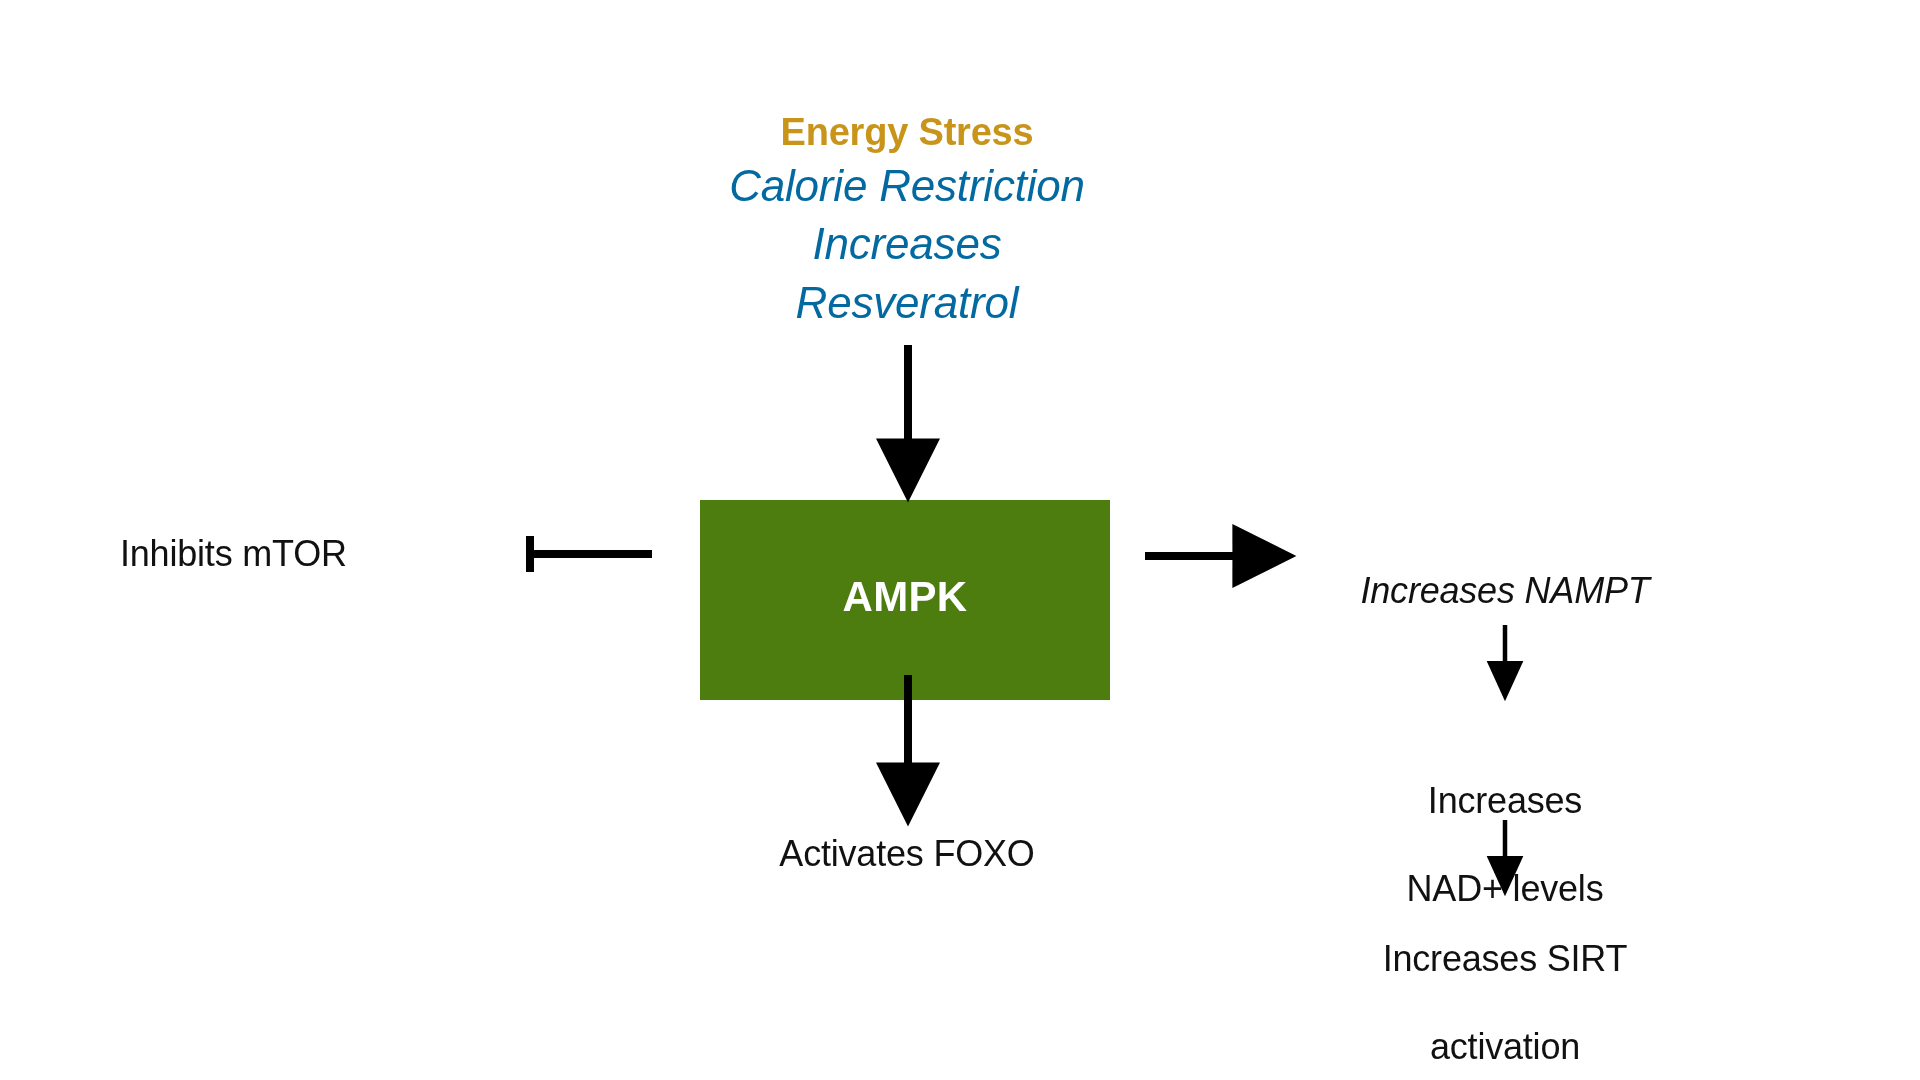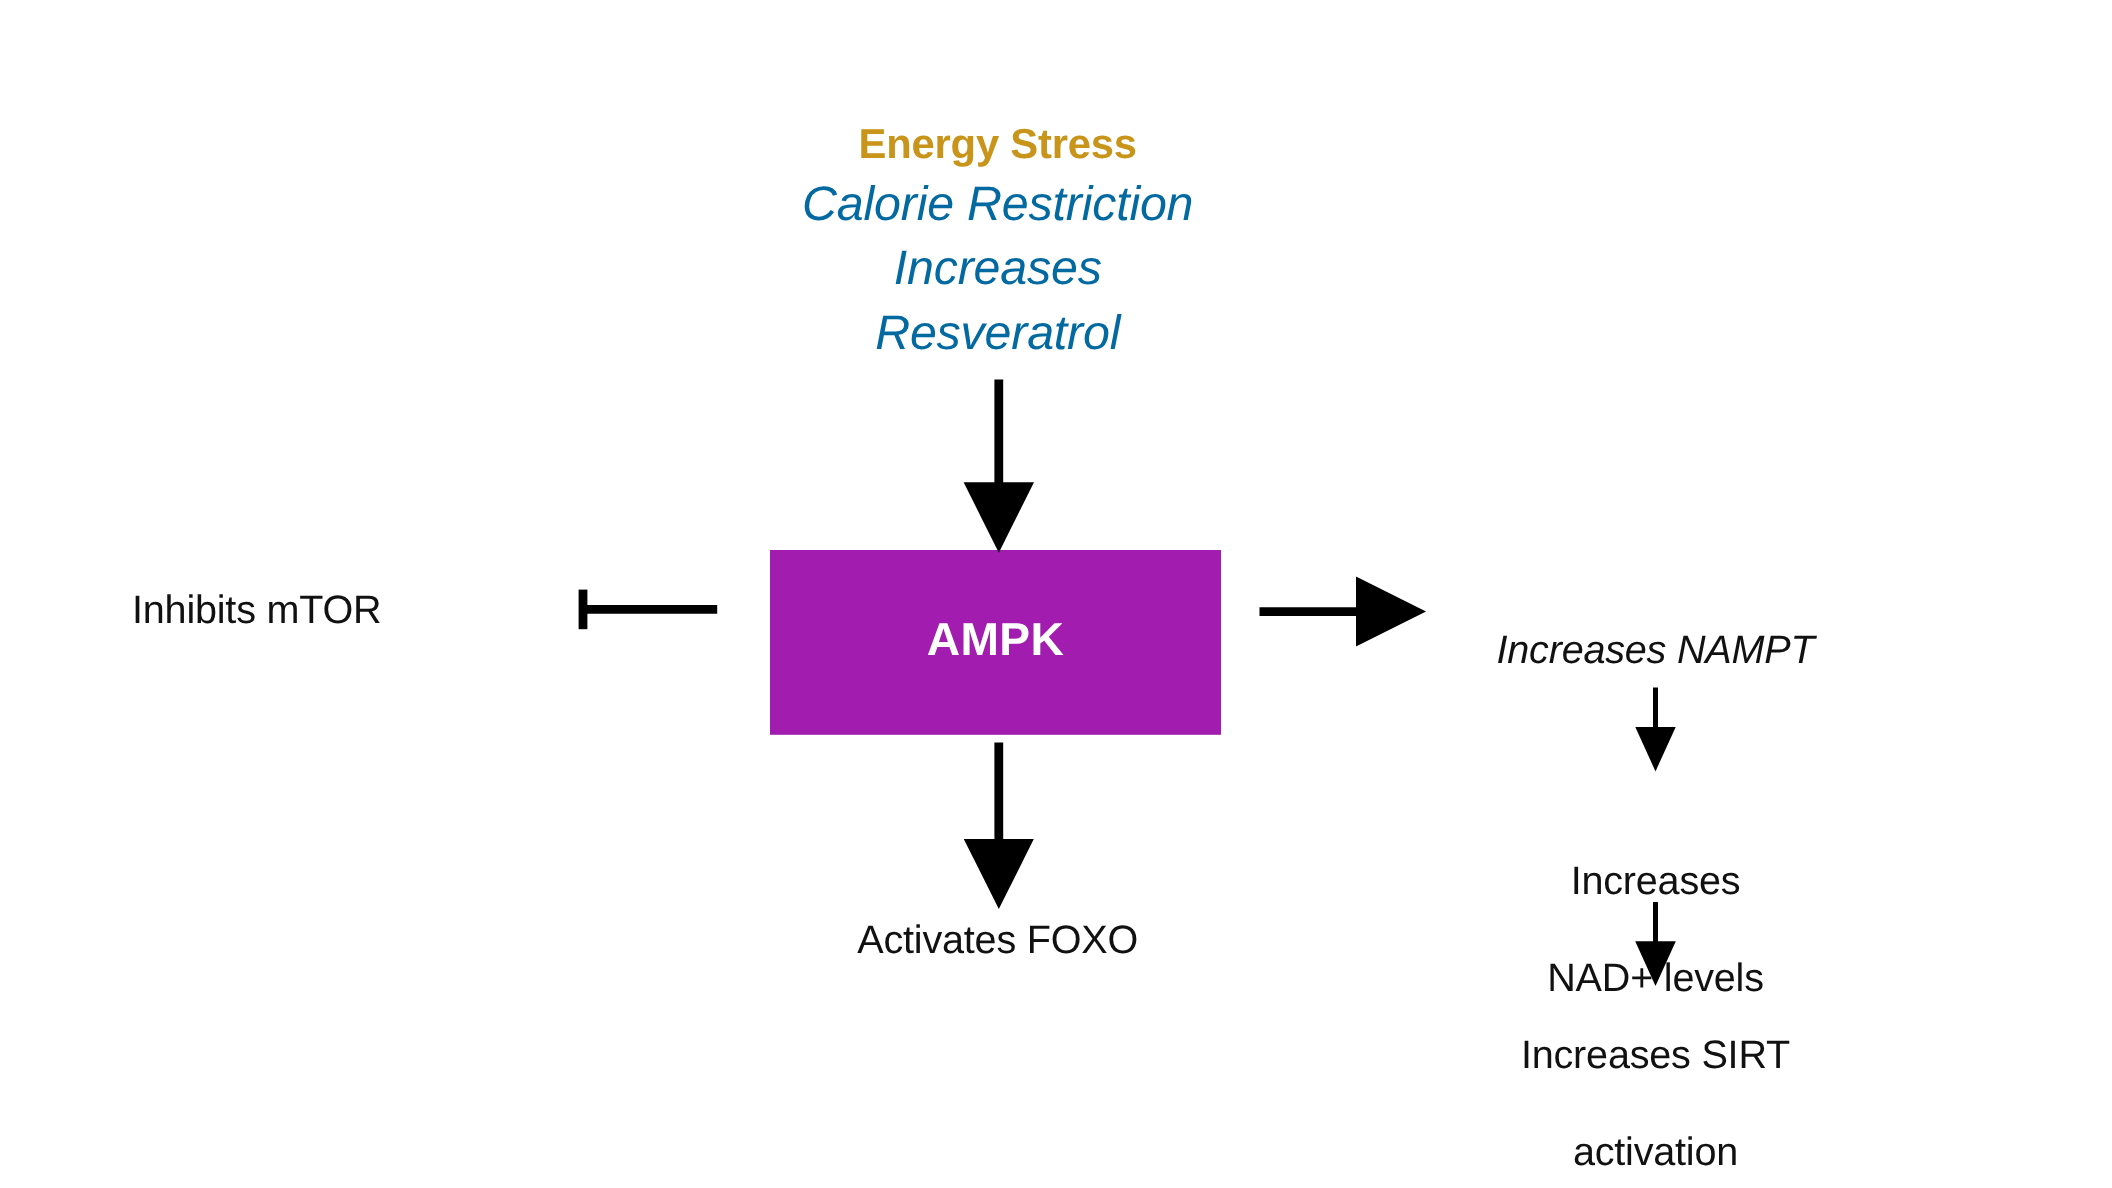--- a/index.html
+++ b/index.html
@@ -55,22 +55,22 @@
     letter-spacing: -0.2px;
     font-style: italic;
   }
 
   
   #ampk-node {
     position: absolute;
     left: 700px;
     top: 500px;
     width: 410px;
-    height: 168px;
-    background: #a21caf;
+    height: 200px;
+    background: #4d7c0f;
     display: flex;
     flex-direction: column;
     align-items: center;
     justify-content: center;
     box-sizing: border-box;
   }
   #ampk-title {
     font-size: 42px;
     font-weight: bold;
     color: #ffffff;

